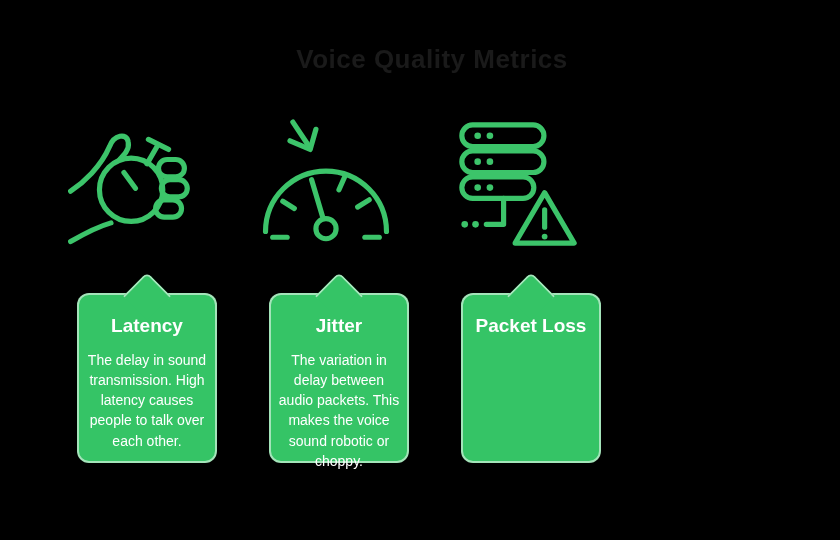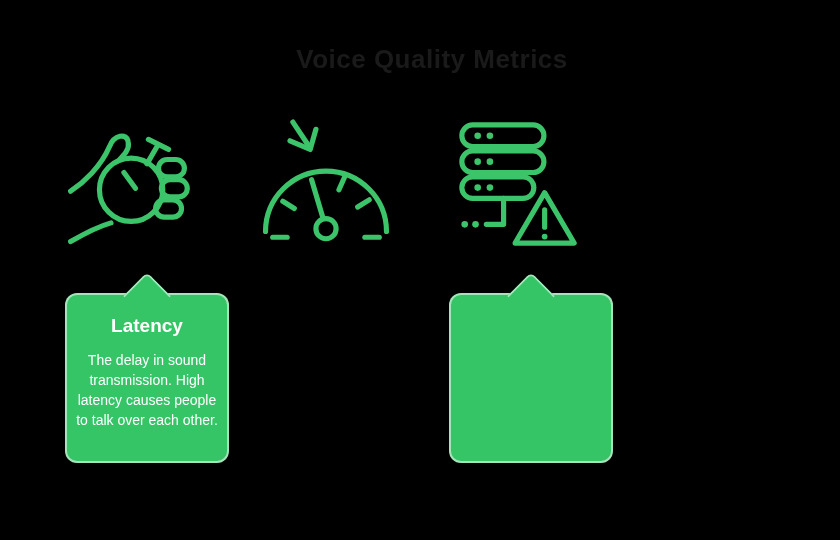--- a/index.html
+++ b/index.html
@@ -29,21 +29,21 @@
     width:168px;display:flex;flex-direction:column;align-items:center;
   }
   .icon{width:144px;height:144px;display:block;}
   .icon path,.icon rect,.icon circle{
     fill:none;stroke:var(--icon);stroke-width:3.6;
     stroke-linecap:round;stroke-linejoin:round;
   }
   .icon .dot{fill:var(--icon);stroke:none;}
   .icon .halo{stroke:var(--bg);stroke-width:11;fill:none;}
   .card{
-    position:relative;width:164px;height:170px;margin-top:37px;
+    position:relative;width:140px;height:170px;margin-top:37px;
     background:var(--green);
     border:2px solid var(--card-border);
     border-radius:12px;
     padding:20px 4px 0;
     margin-left:26px;
   }
   .card-pointer{
     position:absolute;top:-16px;left:50%;margin-left:-17px;
     width:34px;height:34px;background:var(--green);
     transform:rotate(45deg);
@@ -95,20 +95,25 @@
       <path d="M 25 20 L 39 26 L 43 12"></path>
       <path d="M 8 83 A 42 42 0 0 1 92 83"></path>
       <path d="M 40 47 L 48 74"></path>
       <circle cx="50" cy="81" r="7"></circle>
       <path d="M 20 62 L 28 67"></path>
       <path d="M 63 45 L 59 54"></path>
       <path d="M 80 61 L 72 66"></path>
       <path d="M 13 87 L 23 87"></path>
       <path d="M 77 87 L 87 87"></path>
     </svg>
+    <div class="card">
+      <div class="card-pointer"></div>
+      <div class="card-title">Jitter</div>
+      <div class="card-desc">The variation in delay between audio packets. This makes the voice sound robotic or choppy.</div>
+    </div>
   </div>
 
   <div class="metric-col">
     <svg class="icon" viewBox="0 0 100 100" aria-hidden="true">
       <rect x="11" y="9" width="57" height="15" rx="7.5"></rect>
       <rect x="11" y="27" width="57" height="15" rx="7.5"></rect>
       <rect x="11" y="45" width="50" height="15" rx="7.5"></rect>
       <circle class="dot" cx="22" cy="16.5" r="2.3"></circle>
       <circle class="dot" cx="30.5" cy="16.5" r="2.3"></circle>
       <circle class="dot" cx="22" cy="34.5" r="2.3"></circle>
@@ -117,17 +122,18 @@
       <circle class="dot" cx="30.5" cy="52.5" r="2.3"></circle>
       <path d="M 28 78 L 40 78 L 40 60"></path>
       <circle class="dot" cx="13" cy="78" r="2.3"></circle>
       <circle class="dot" cx="20.5" cy="78" r="2.3"></circle>
       <path d="M 68.5 56 L 89 91 L 48 91 Z"></path>
       <path d="M 68.5 68 L 68.5 80"></path>
       <circle class="dot" cx="68.5" cy="86.5" r="2"></circle>
     </svg>
     <div class="card">
       <div class="card-pointer"></div>
+      <div class="card-title">Packet Loss</div>
     </div>
   </div>
 
 
 </div>
 
 </body></html>

